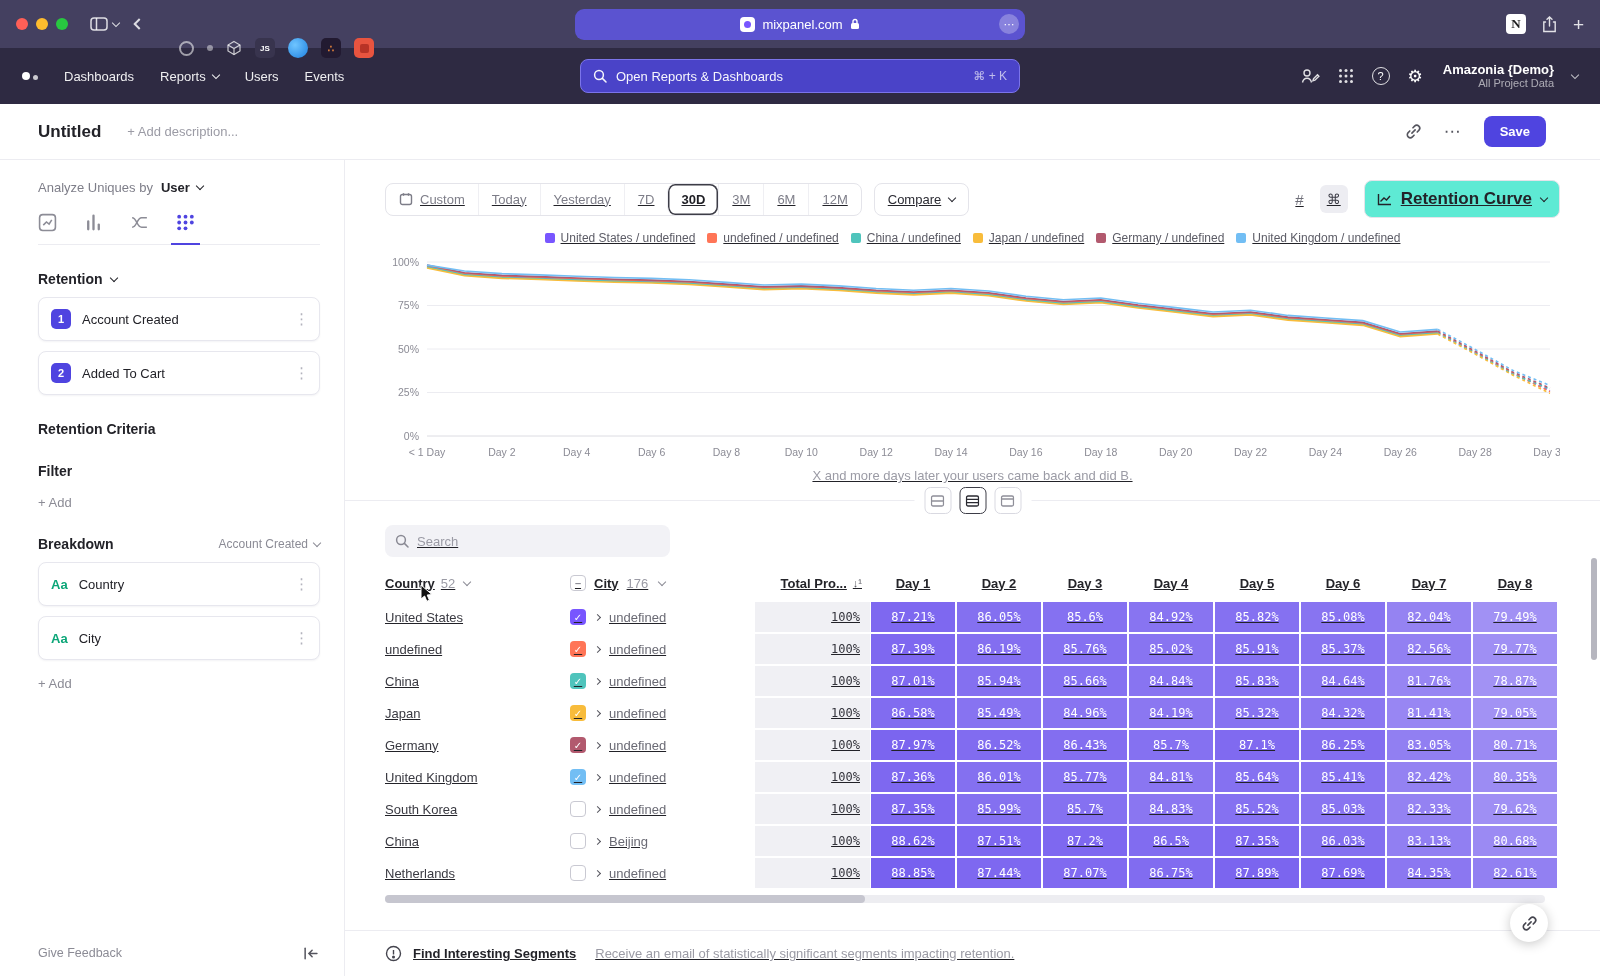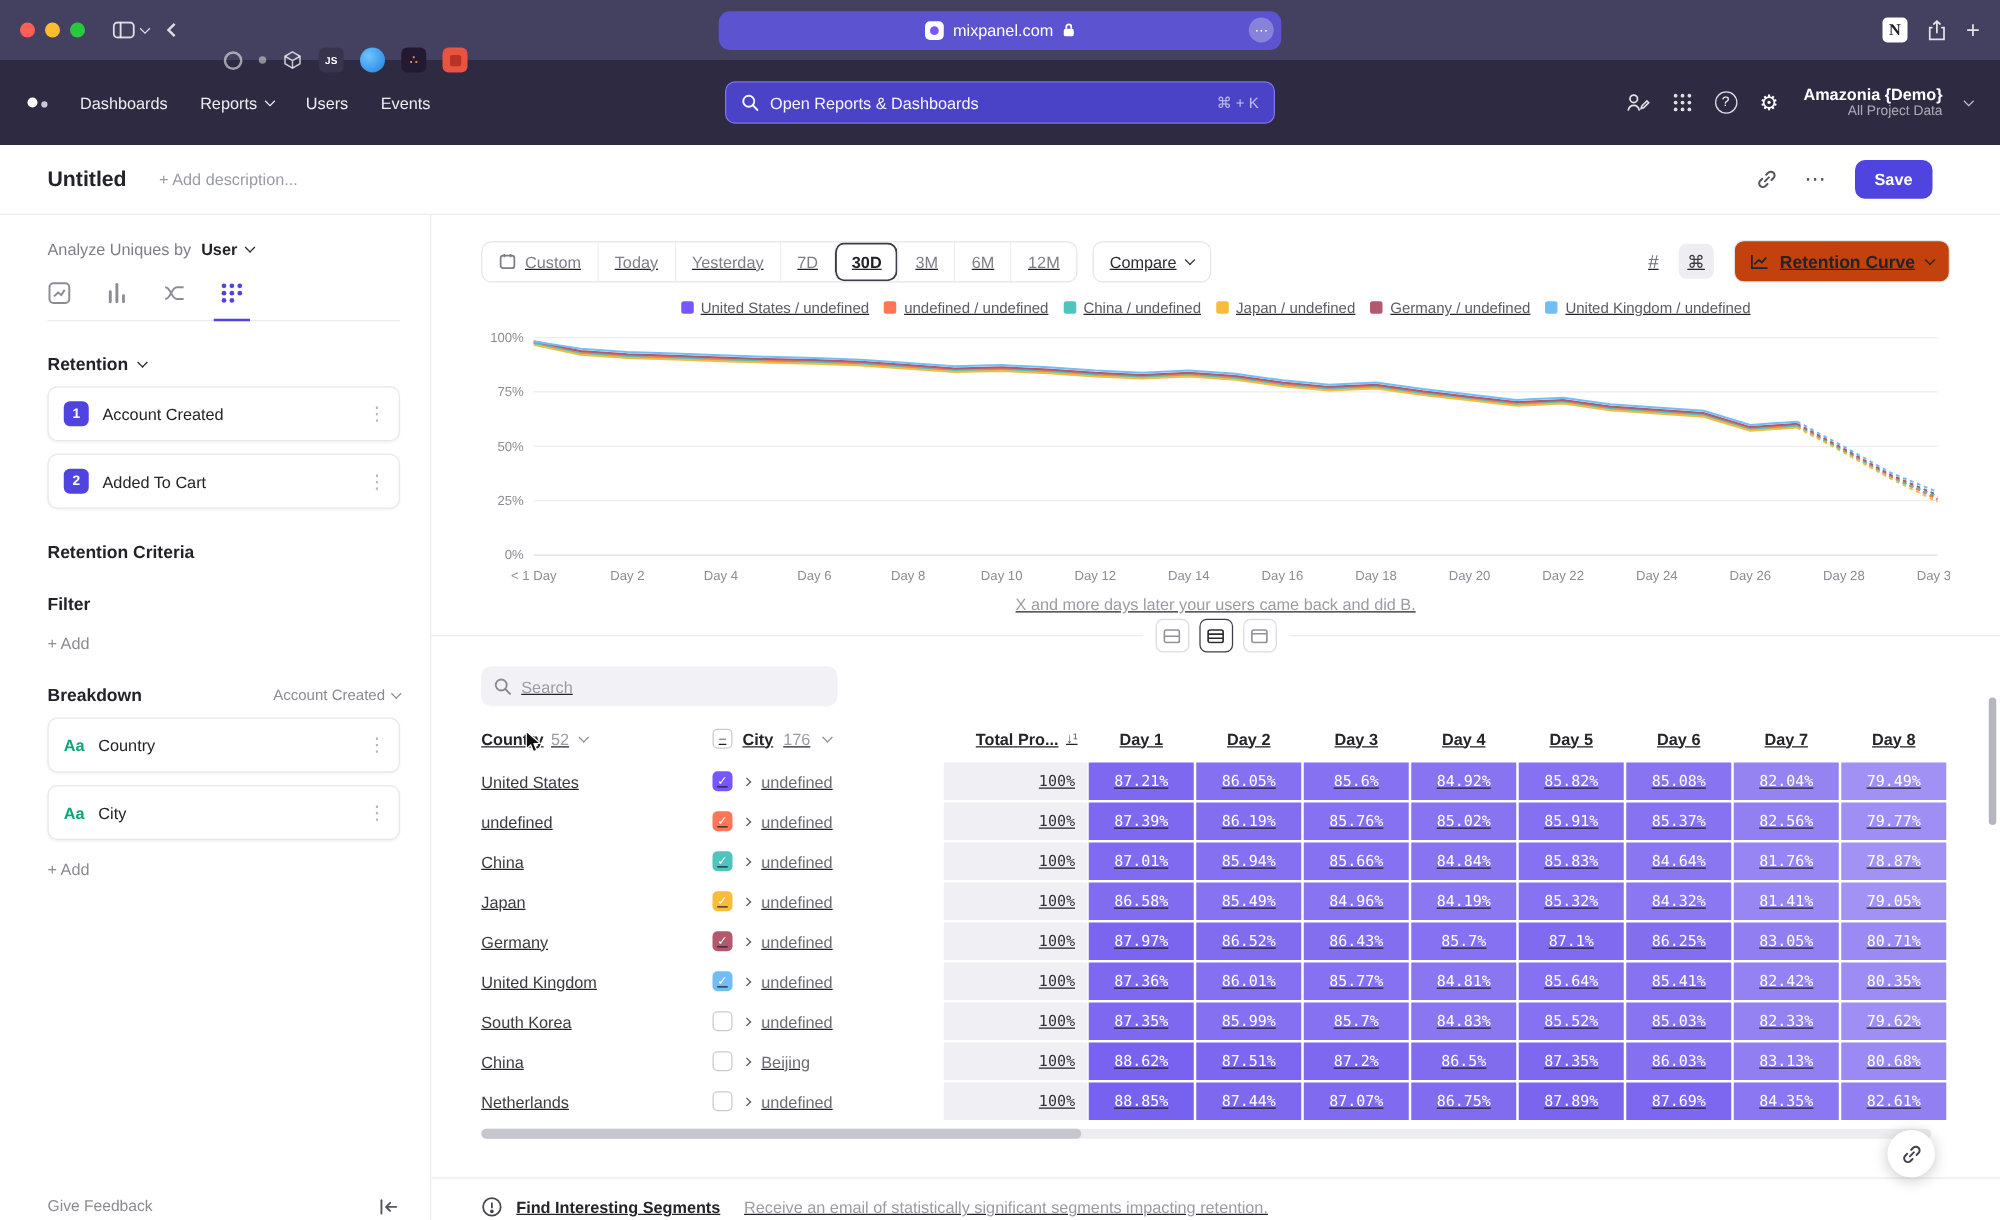--- a/index.html
+++ b/index.html
@@ -38,21 +38,21 @@
   .favicon{width:15px;height:15px;border-radius:4px;background:#fff;display:flex;align-items:center;justify-content:center;}
   .favicon i{width:7px;height:7px;border-radius:50%;background:#7856FF;display:block;}
   .url-more{position:absolute;right:6px;width:20px;height:20px;border-radius:50%;background:rgba(255,255,255,.28);
             display:flex;align-items:center;justify-content:center;font-size:11px;color:#fff;}
   .chrome-right{display:flex;align-items:center;gap:16px;flex:1;justify-content:flex-end;color:rgba(255,255,255,.85);}
   .notion-ic{width:20px;height:20px;border-radius:4px;background:#fff;color:#1f1f1f;display:flex;align-items:center;
              justify-content:center;font-family:"Liberation Serif",serif;font-weight:700;font-size:13px;}
   .plus-g{font-size:19px;line-height:1;}
 
   
-  .appbar{height:68px;background:#2e2a42;display:flex;align-items:center;padding:0 22px;color:#fff;}
+  .appbar{height:56px;background:#2e2a42;display:flex;align-items:center;padding:0 22px;color:#fff;}
   .app-left{display:flex;align-items:center;flex:1;}
   .logo{display:flex;align-items:flex-end;gap:3px;margin-right:26px;}
   .logo i{display:block;border-radius:50%;background:#fff;}
   .logo .d1{width:8px;height:8px;}
   .logo .d2{width:5px;height:5px;opacity:.75;}
   .nav{display:flex;gap:26px;font-size:13px;}
   .nav-item{display:flex;align-items:center;gap:7px;color:rgba(255,255,255,.92);}
   .app-search{width:440px;height:34px;border:1px solid #7b74ea;background:#4a43c8;border-radius:8px;
               display:flex;align-items:center;padding:0 12px;gap:9px;font-size:13px;color:rgba(255,255,255,.95);}
   .short{margin-left:auto;color:rgba(255,255,255,.65);font-size:12px;}
@@ -108,21 +108,21 @@
          border-left:1px solid #efeff3;}
   .range:first-child{border-left:none;}
   .range.active{color:#1e1e24;font-weight:700;box-shadow:inset 0 0 0 1.5px #3d3d47;border-radius:8px;}
   .compare{margin-left:12px;padding:8px 13px;font-size:13px;color:#2b2b33;display:flex;align-items:center;
            gap:8px;border:1px solid #e4e4ea;border-radius:8px;background:#fff;}
   .tb-right{margin-left:auto;display:flex;align-items:center;gap:16px;}
   .hash{font-size:15px;color:#6f6f79;}
   .cmdb{width:28px;height:28px;border-radius:6px;background:#ededf2;font-size:14px;color:#3c3c46;
         display:flex;align-items:center;justify-content:center;}
   .view-dd{display:flex;align-items:center;gap:9px;border:1px solid #e4e4ea;border-radius:8px;
-           padding:8px 12px;background:#c2410c;font-size:14px;font-weight:600;color:#232329;}
+           padding:8px 12px;background:#5eead4;font-size:17px;font-weight:600;color:#232329;}
 
   
   .legend{display:flex;justify-content:center;gap:12px;margin-top:12px;font-size:12px;color:#5c5c66;height:16px;}
   .leg-item{display:flex;align-items:center;gap:6px;}
   .leg-sq{width:10px;height:10px;border-radius:2px;}
   #retention-chart{margin:8px 40px 0;display:block;}
   #retention-chart text{font-family:"Liberation Sans",sans-serif;font-size:10.5px;fill:#8b8b95;}
   .caption{text-align:center;font-size:13px;color:#9b9ba5;margin-top:4px;height:18px;}
 
   .divider-row{margin-top:14px;border-top:1px solid #ececf1;position:relative;height:15px;}

